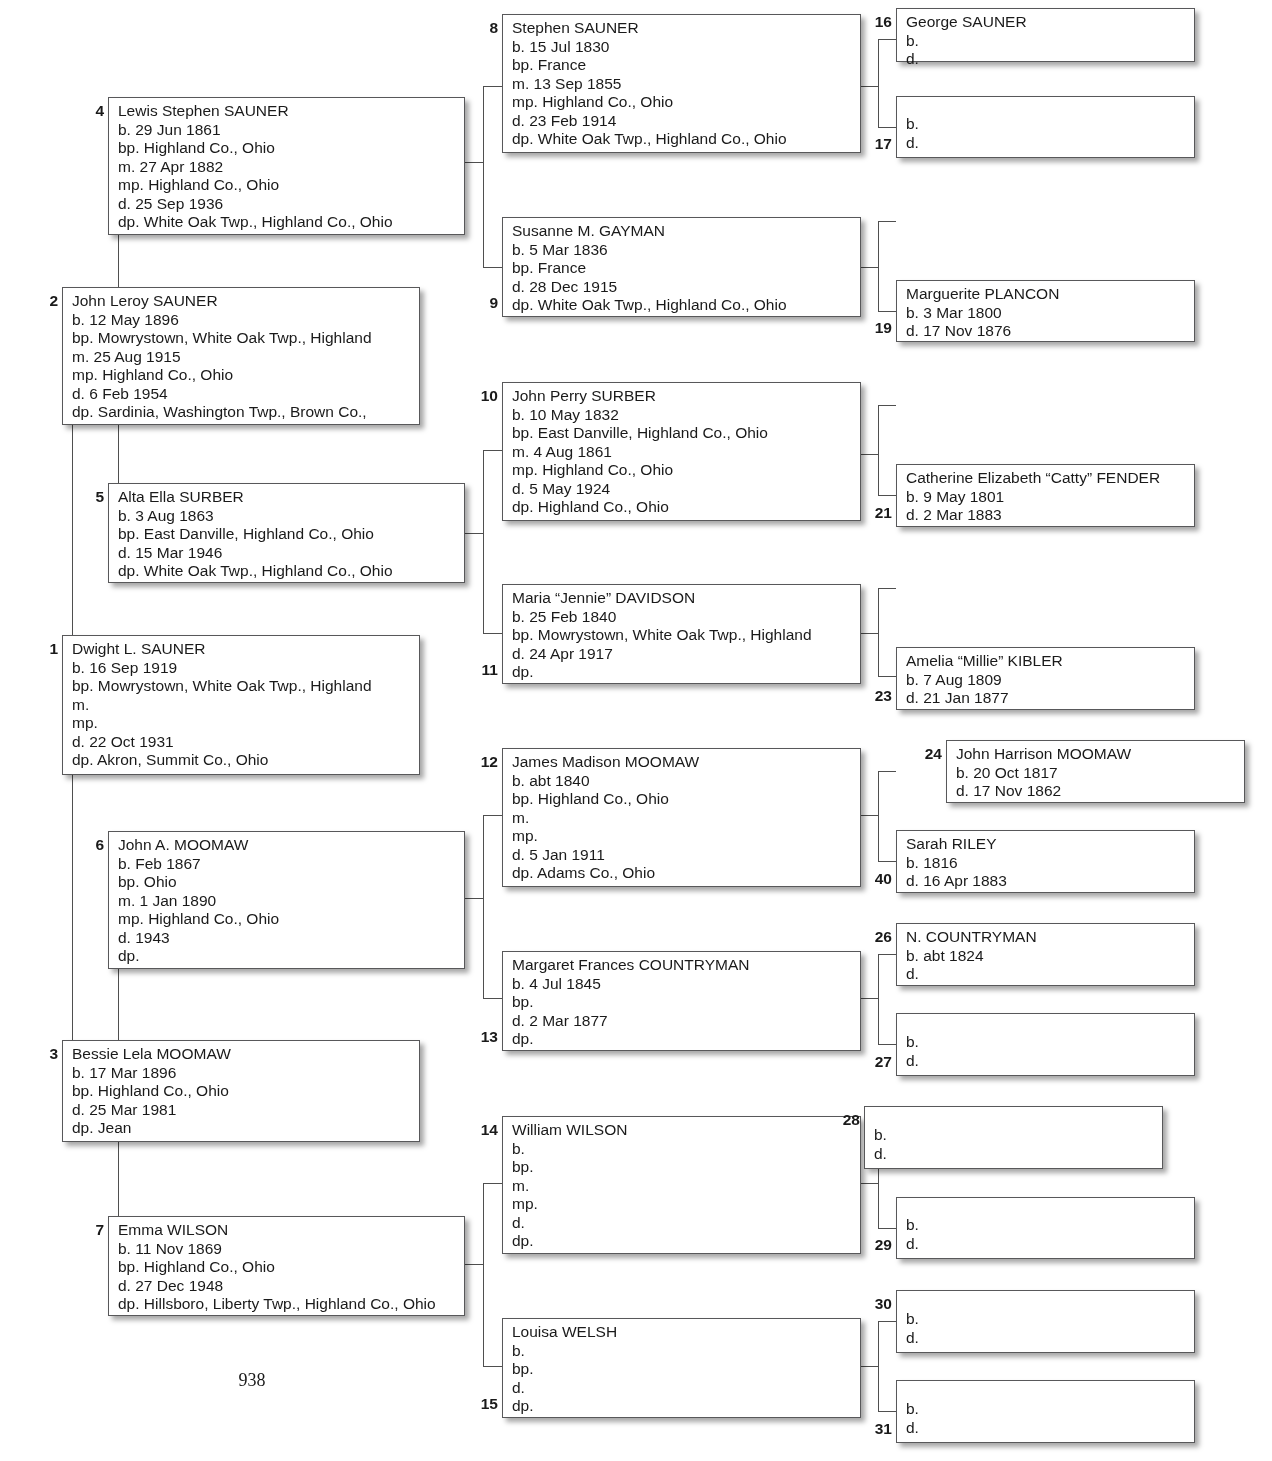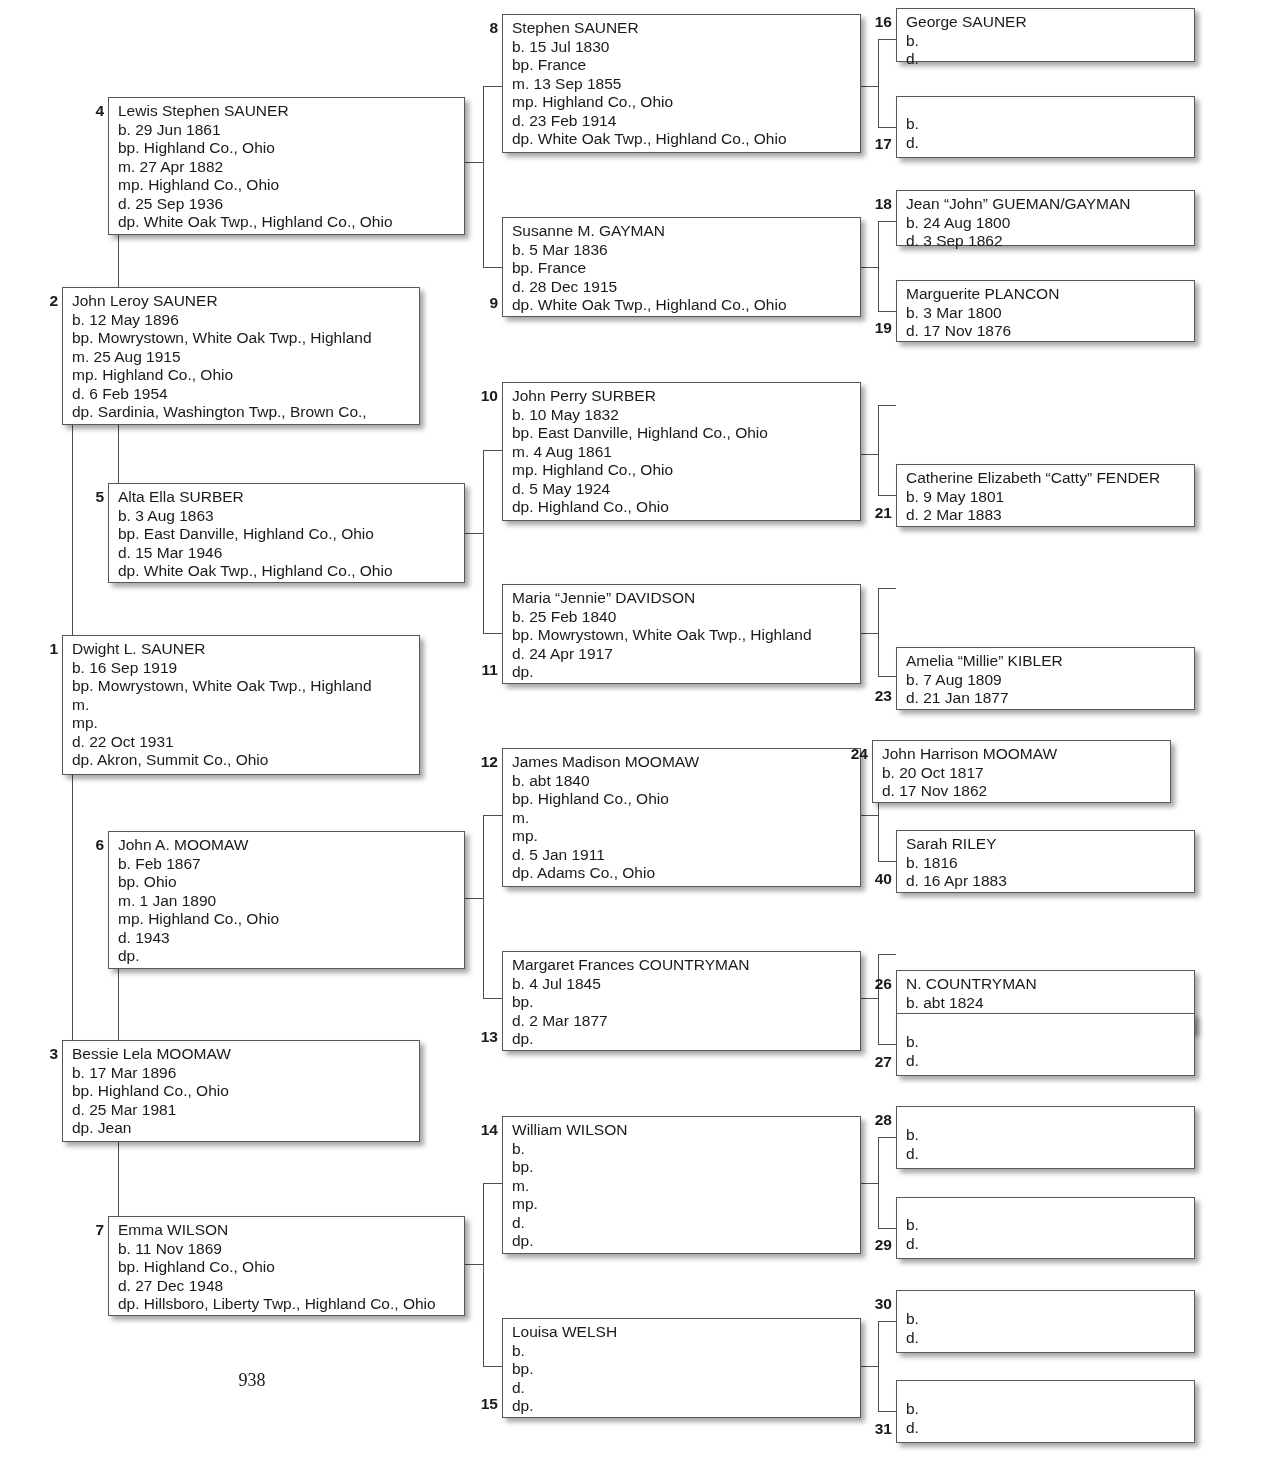--- a/index.html
+++ b/index.html
@@ -244,26 +244,20 @@
     <div class="line">b.</div>
     <div class="line">d.</div>
   </div>
 
   <div class="box vbot" style="left:896px;top:96px;width:299px;height:62px">
     <span class="num bot">17</span>
     <div class="line">b.</div>
     <div class="line">d.</div>
   </div>
 
-  <div class="box" style="left:896px;top:190px;width:299px;height:56px">
-    <span class="num top">18</span>
-    <div class="line">Jean “John” GUEMAN/GAYMAN</div>
-    <div class="line">b. 24 Aug 1800</div>
-    <div class="line">d. 3 Sep 1862</div>
-  </div>
 
   <div class="box" style="left:896px;top:280px;width:299px;height:62px">
     <span class="num bot">19</span>
     <div class="line">Marguerite PLANCON</div>
     <div class="line">b. 3 Mar 1800</div>
     <div class="line">d. 17 Nov 1876</div>
   </div>
 
 
   <div class="box" style="left:896px;top:464px;width:299px;height:63px">
@@ -274,48 +268,48 @@
   </div>
 
 
   <div class="box" style="left:896px;top:647px;width:299px;height:63px">
     <span class="num bot">23</span>
     <div class="line">Amelia “Millie” KIBLER</div>
     <div class="line">b. 7 Aug 1809</div>
     <div class="line">d. 21 Jan 1877</div>
   </div>
 
-  <div class="box" style="left:872px;top:740px;width:299px;height:63px">
+  <div class="box" style="left:946px;top:740px;width:299px;height:63px">
     <span class="num top">24</span>
     <div class="line">John Harrison MOOMAW</div>
     <div class="line">b. 20 Oct 1817</div>
     <div class="line">d. 17 Nov 1862</div>
   </div>
 
   <div class="box" style="left:896px;top:830px;width:299px;height:63px">
     <span class="num bot">40</span>
     <div class="line">Sarah RILEY</div>
     <div class="line">b. 1816</div>
     <div class="line">d. 16 Apr 1883</div>
   </div>
 
-  <div class="box" style="left:896px;top:970px;width:299px;height:63px">
+  <div class="box" style="left:896px;top:923px;width:299px;height:63px">
     <span class="num top">26</span>
     <div class="line">N. COUNTRYMAN</div>
     <div class="line">b. abt 1824</div>
     <div class="line">d.</div>
   </div>
 
   <div class="box vbot" style="left:896px;top:1013px;width:299px;height:63px">
     <span class="num bot">27</span>
     <div class="line">b.</div>
     <div class="line">d.</div>
   </div>
 
-  <div class="box vbot" style="left:896px;top:1106px;width:299px;height:63px">
+  <div class="box vbot" style="left:864px;top:1106px;width:299px;height:63px">
     <span class="num top">28</span>
     <div class="line">b.</div>
     <div class="line">d.</div>
   </div>
 
   <div class="box vbot" style="left:896px;top:1197px;width:299px;height:62px">
     <span class="num bot">29</span>
     <div class="line">b.</div>
     <div class="line">d.</div>
   </div>

